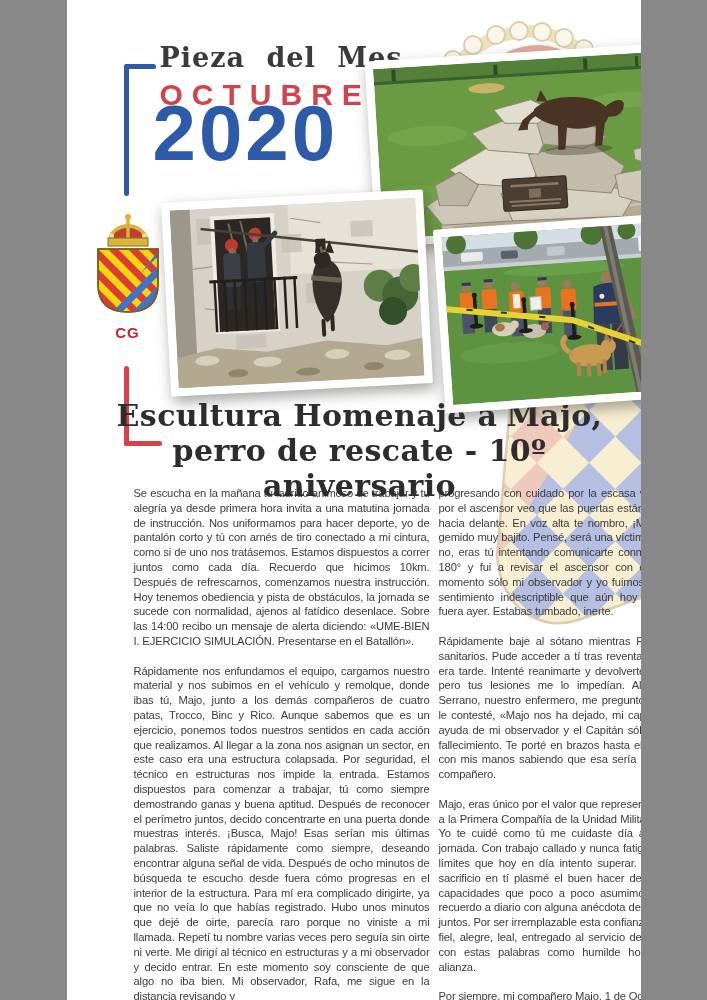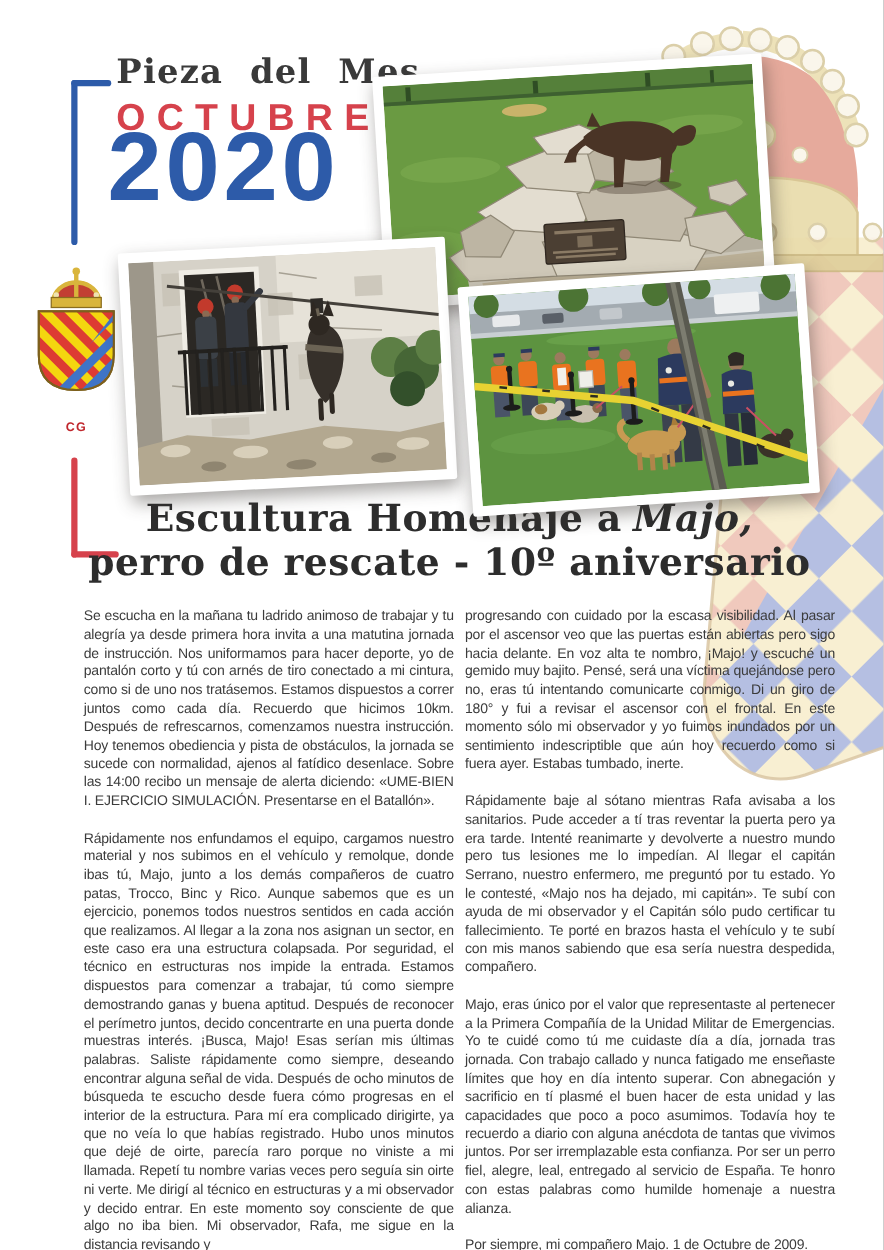--- a/index.html
+++ b/index.html
@@ -1,17 +1,17 @@
 <!DOCTYPE html>
 <html><head>
 <meta charset="utf-8">
 <style>
   html,body{margin:0;padding:0;background:#888;}
   .page{
-    position:relative;width:707px;height:1000px;margin:0 auto;
+    position:relative;width:574px;height:1000px;margin:0 auto;
     background:#ffffff;overflow:hidden;
     font-family:"Liberation Sans",sans-serif;
   }
   
   .watermark{position:absolute;top:18px;right:0;width:235px;height:640px;z-index:0;}
   
   .bracket{position:absolute;background:#2d5ba9;border-radius:3px;z-index:2;}
   .bracket.v{left:57px;top:64px;width:5px;height:132px;}
   .bracket.h{left:57px;top:64px;width:32px;height:5px;}
   .rbracket{position:absolute;background:#d6424c;border-radius:3px;z-index:2;}
@@ -25,38 +25,38 @@
   .month{
     position:absolute;left:93px;top:78px;z-index:2;
     font-weight:bold;font-size:30px;color:#d6424c;letter-spacing:9px;
   }
   .year{
     position:absolute;left:86px;top:94px;z-index:2;
     font-weight:bold;font-size:78px;color:#2d5ba9;letter-spacing:3px;line-height:1;
   }
   
   .arms{position:absolute;left:24px;top:210px;width:74px;z-index:2;text-align:center;}
-  .arms .label{font-weight:bold;font-size:10px;color:#c0272d;letter-spacing:1px;margin-top:14px;}
+  .arms .label{font-weight:bold;font-size:15px;color:#c0272d;letter-spacing:1px;margin-top:2px;}
   
   .photo{
     position:absolute;background:#fff;padding:8px;border-radius:2px;
     box-shadow:2px 6px 14px rgba(60,55,50,.45);
   }
   .photo svg{display:block;}
   .photo1{left:303px;top:52px;z-index:3;transform:rotate(-3.5deg);}
   .photo2{left:99px;top:196px;z-index:4;transform:rotate(-3deg);}
   .photo3{left:372px;top:220px;z-index:5;transform:rotate(-4deg);}
   
   .headline{
     position:absolute;left:40px;right:28px;top:398px;z-index:2;text-align:center;
     font-family:"DejaVu Serif","Liberation Serif",serif;font-weight:bold;
     font-size:30px;line-height:35px;color:#2d2d2d;letter-spacing:.4px;
   }
   .headline .pre{margin-right:9px;}
-  .headline .it{font-style:italic;margin-top:24px;}
+  .headline .it{margin-top:24px;}
   
   .columns{
     position:absolute;left:67px;top:471px;width:601px;z-index:1;
     display:flex;gap:9px;
     font-size:11.2px;line-height:14.8px;color:#3b3b3b;
     letter-spacing:-0.15px;text-align:justify;margin-top:15px;
   }
   .col{width:296px;}
   .col p{margin:0 0 14.8px 0;}
   .col p:last-child{margin-bottom:0;}

